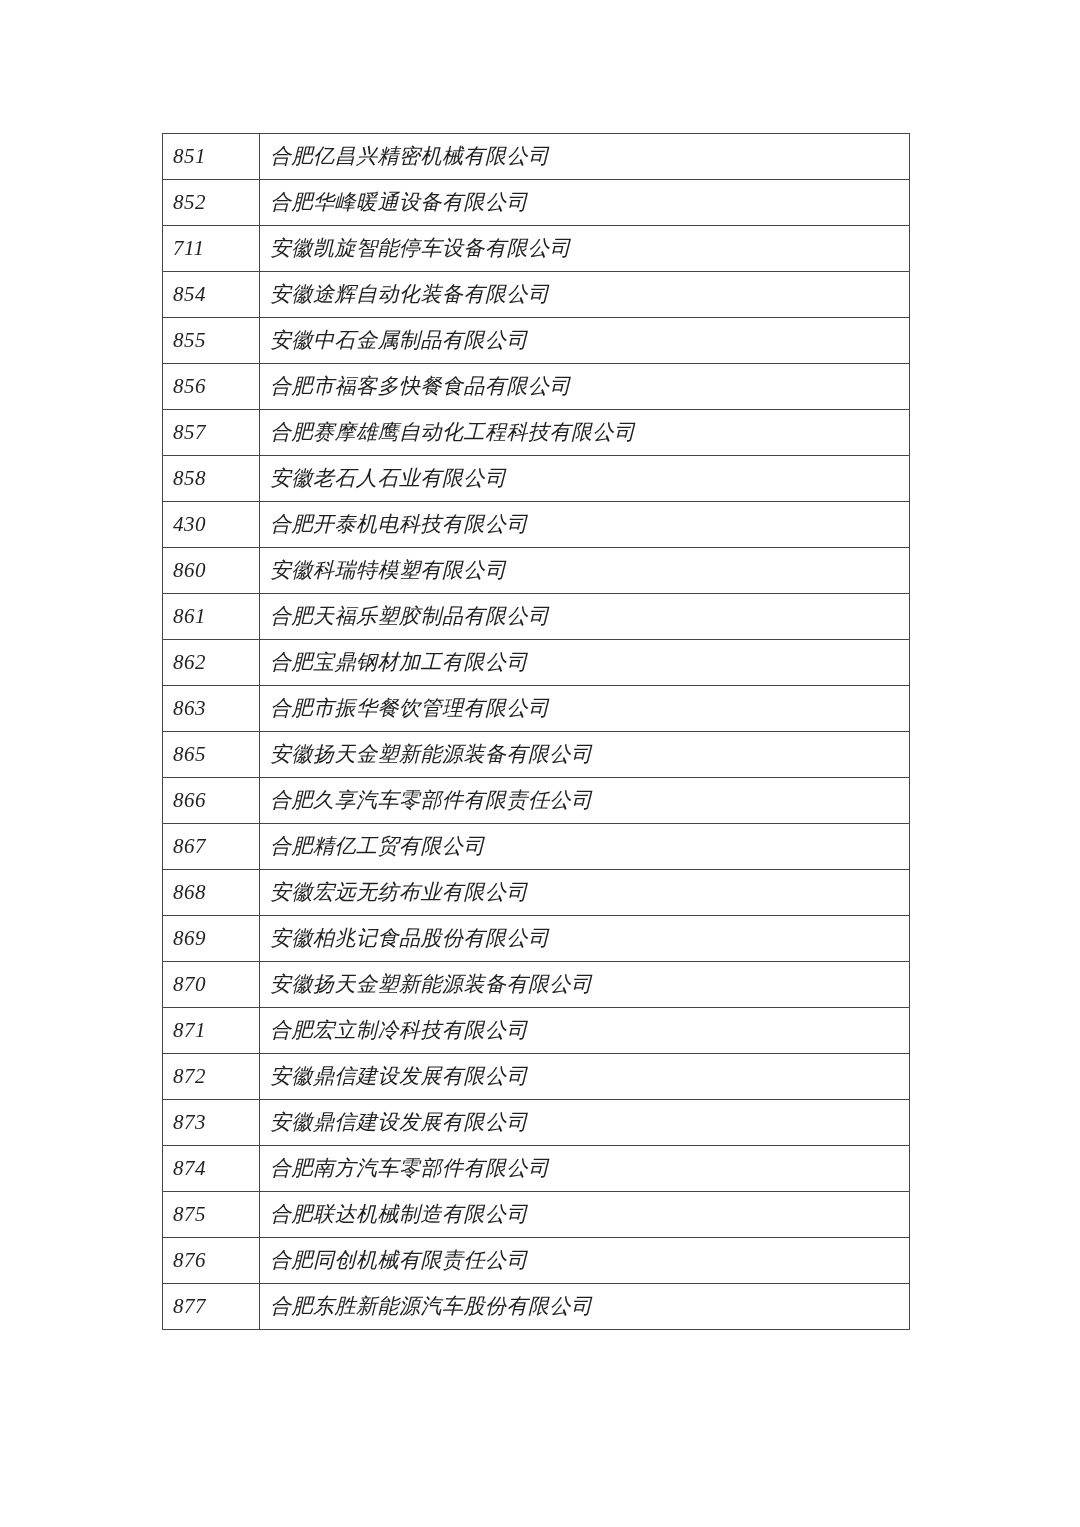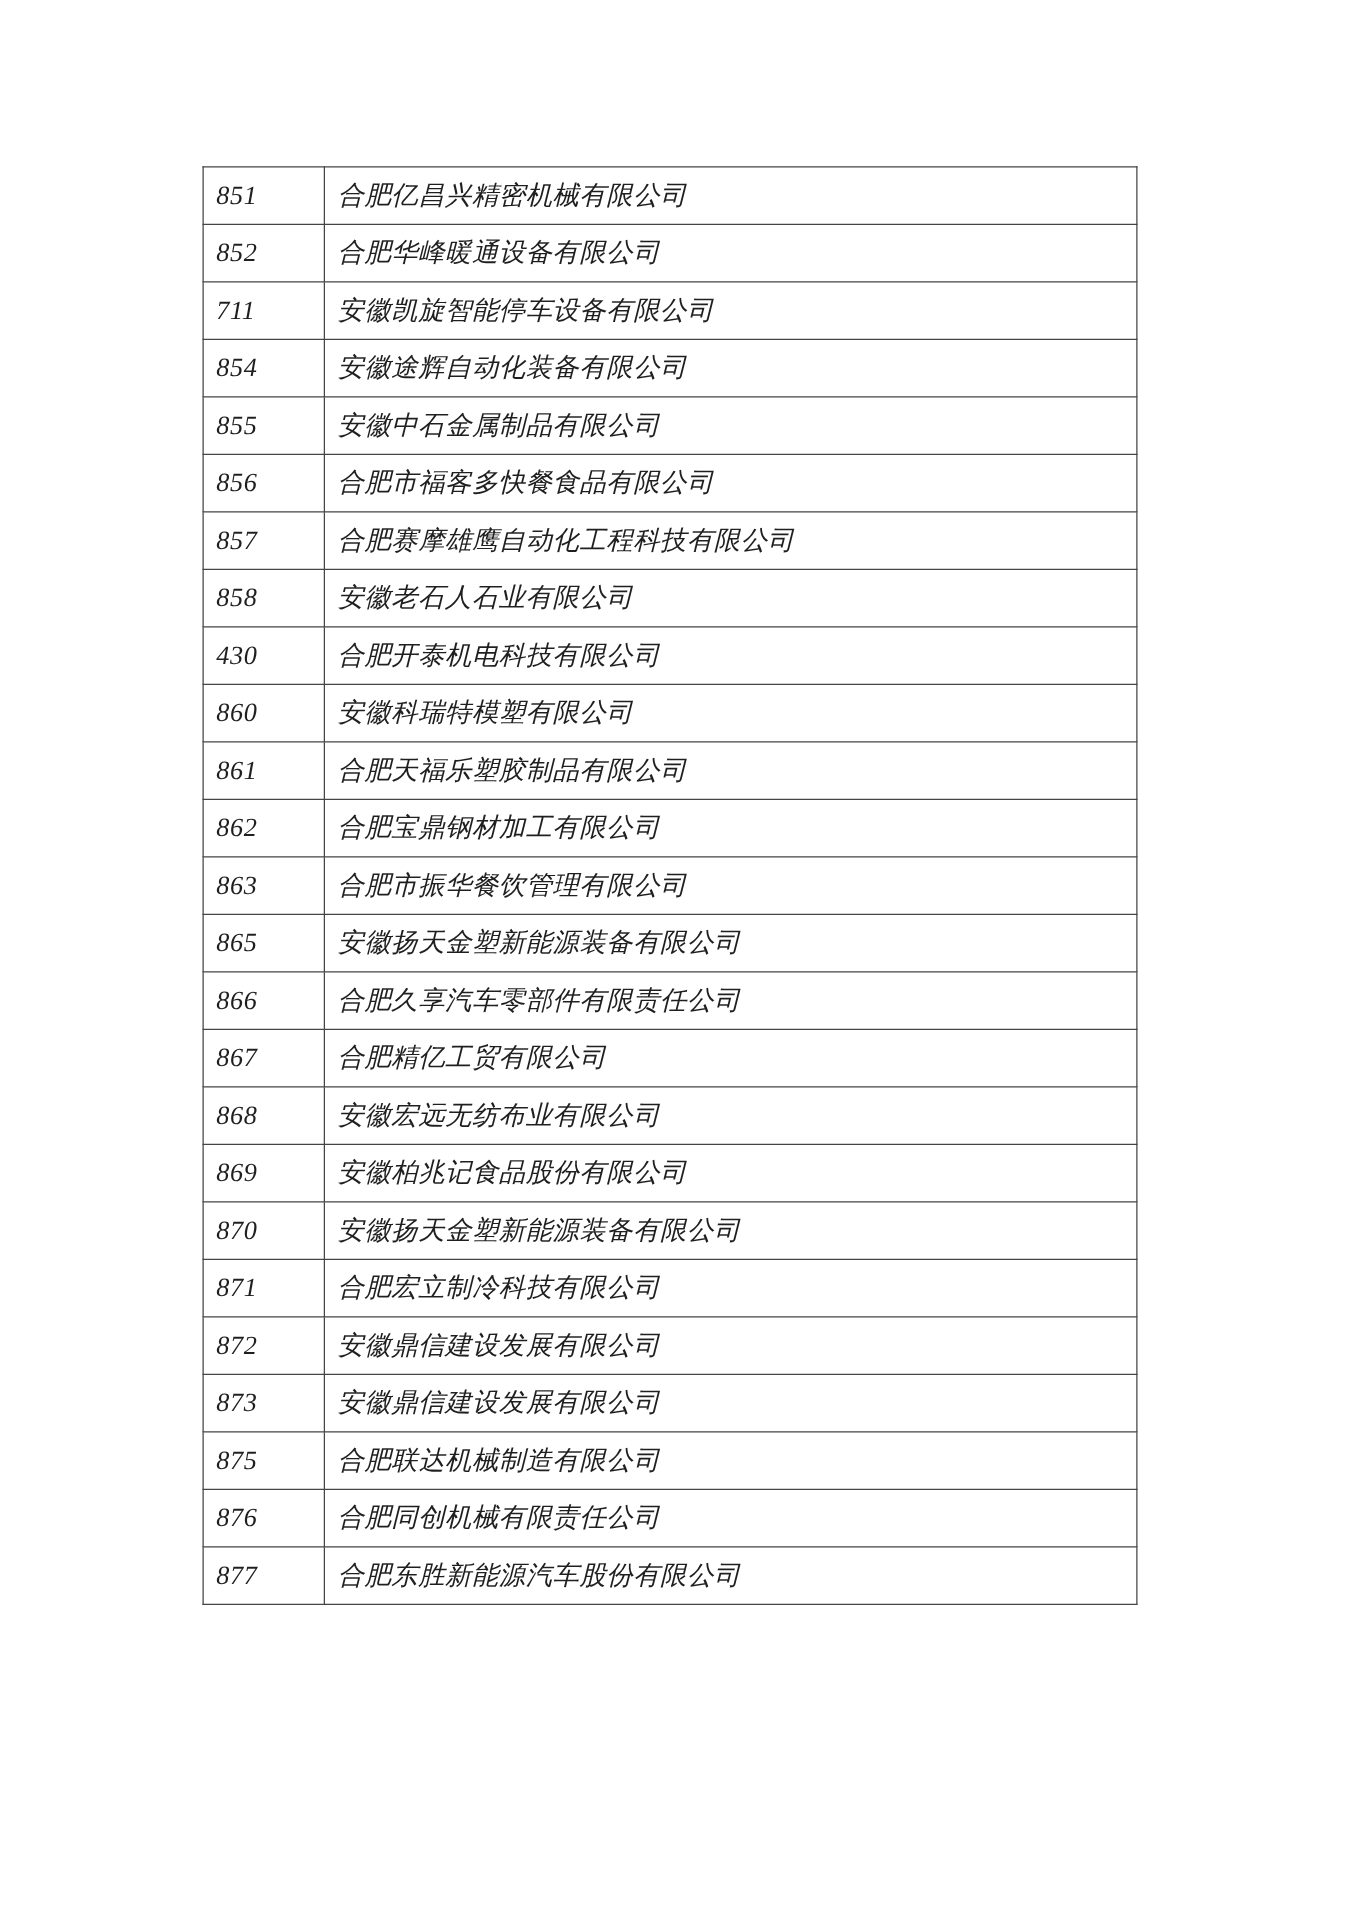--- a/index.html
+++ b/index.html
@@ -157,20 +157,24 @@
         <tr>
           <td class="col-no">872</td>
           <td class="col-name">安徽鼎信建设发展有限公司</td>
         </tr>
 
         <tr>
           <td class="col-no">873</td>
           <td class="col-name">安徽鼎信建设发展有限公司</td>
         </tr>
 
+        <tr>
+          <td class="col-no">874</td>
+          <td class="col-name">合肥南方汽车零部件有限公司</td>
+        </tr>
 
         <tr>
           <td class="col-no">875</td>
           <td class="col-name">合肥联达机械制造有限公司</td>
         </tr>
 
         <tr>
           <td class="col-no">876</td>
           <td class="col-name">合肥同创机械有限责任公司</td>
         </tr>

